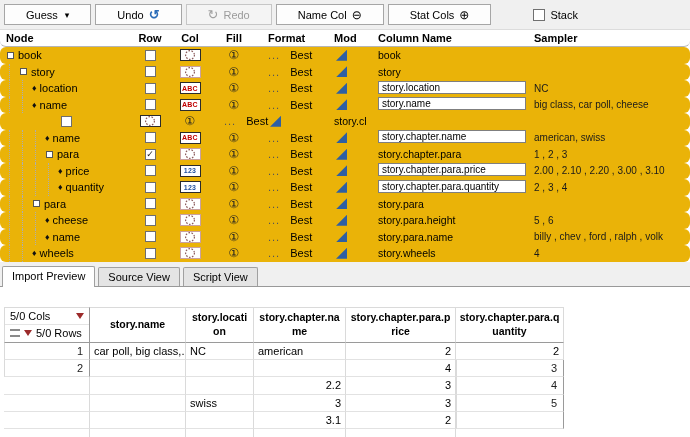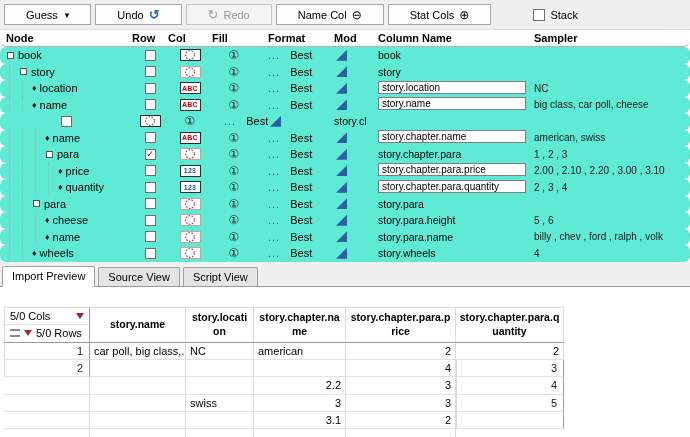--- a/index.html
+++ b/index.html
@@ -25,23 +25,23 @@
 
   
   .treewrap { background:#fff; border-top:1px solid #dcdcdc; }
   .thead, .trow {
     display:grid;
     grid-template-columns:132px 36px 44px 44px 66px 44px 162px 1fr;
     align-items:center;
     border-radius:6px;
   }
   .thead { height:17px; font-weight:bold; border-bottom:1px solid #b5b5b5; background:#fff; }
-  .h0 { padding-left:6px; } .h1,.h2,.h3 { text-align:left; }
+  .h0 { padding-left:6px; } .h1,.h2,.h3 { text-align:center; }
   .h4,.h5,.h6 { padding-left:12px; } .h7 { padding-left:6px; }
-  .trow { height:16.5px; background:#5eead4; }
+  .trow { height:16.5px; background:#eab308; }
   .cnode { display:flex; align-items:center; height:100%; padding-left:6px; white-space:nowrap; overflow:hidden; }
   .guide { width:10px; align-self:stretch; border-left:1px dotted #adadad; margin-left:3px; flex:none; }
   .nbox { width:7px; height:7px; border:1px solid #555; background:#fff; margin:0 4px 0 1px; flex:none; }
   .diamond { font-size:9px; margin-right:3px; flex:none; color:#111; }
   .ccell { display:flex; justify-content:center; align-items:center; height:100%; }
   .cb { width:11px; height:11px; border:1px solid #6e6e6e; background:#fff;
         display:flex; align-items:center; justify-content:center; font-size:9px; color:#222; }
   .dt { width:21px; height:12px; display:flex; align-items:center; justify-content:center;
         border:1px solid #c9a1a1; background:#fff; font-weight:bold; font-size:7px; letter-spacing:.2px; }
   .dt.abc { color:#c00000; } .dt.num { color:#1f4e9c; }

